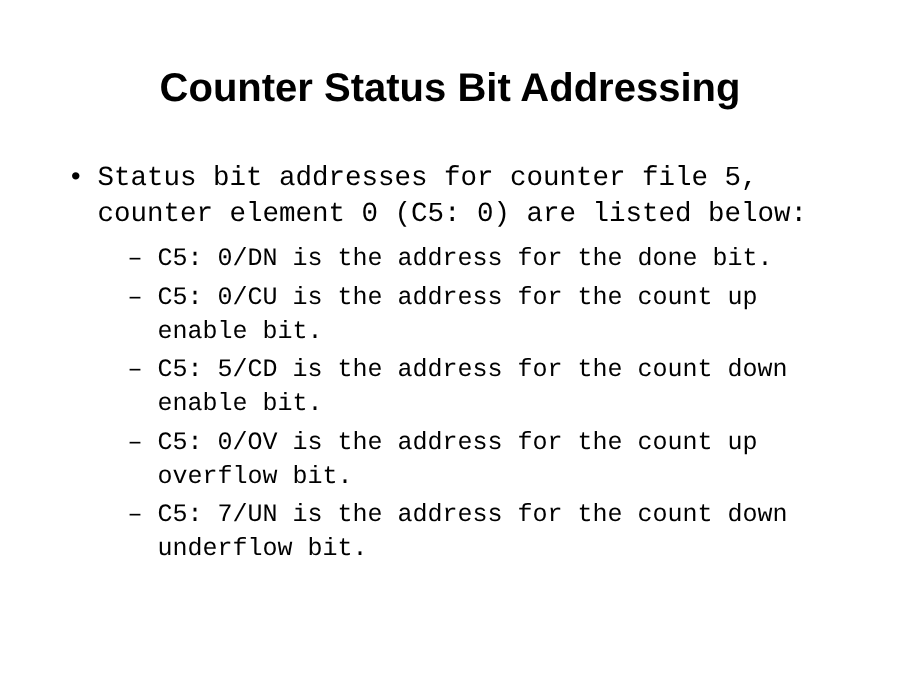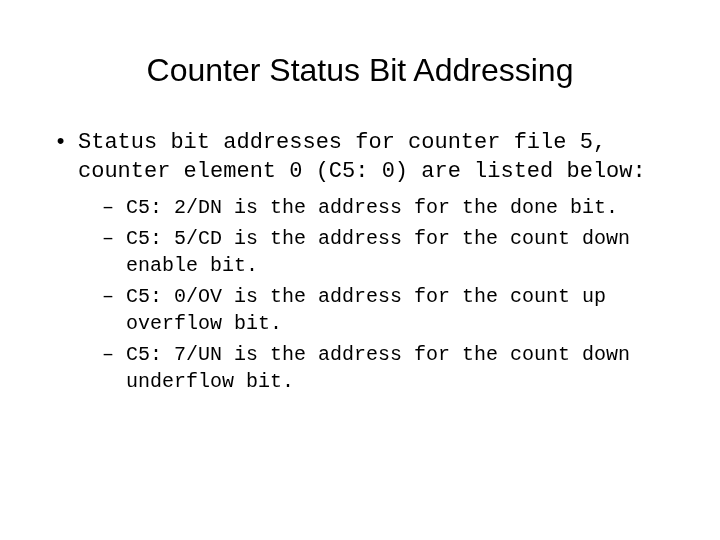--- a/index.html
+++ b/index.html
@@ -14,21 +14,21 @@
   .slide {
     box-sizing: border-box;
     width: 720px;
     height: 540px;
     padding: 40px 50px 30px 50px;
   }
   .title {
     font-size: 32px;
     text-align: center;
     margin: 12px 0 40px 0;
-    font-weight: 400;
+    font-weight: 700;
   }
   ul.bullets {
     list-style: none;
     padding: 0;
     margin: 0 0 0 0;
   }
   ul.bullets > li {
     position: relative;
     font-size: 22px;
     line-height: 1.3;
@@ -66,20 +66,21 @@
 </head>
 <body>
 
 <div class="slide">
   <h1 class="title">Counter Status Bit Addressing</h1>
 
   <ul class="bullets">
     <li>
       <span>Status bit addresses for counter file 5, counter element 0 (C5: 0) are listed below:</span>
       <ul class="sub">
-        <li>C5: 2/DN is the address for the done bit.</li>
+        <li>C5: 0/DN is the address for the done bit.</li>
+        <li>C5: 0/CU is the address for the count up enable bit.</li>
         <li>C5: 5/CD is the address for the count down enable bit.</li>
         <li>C5: 0/OV is the address for the count up overflow bit.</li>
         <li>C5: 7/UN is the address for the count down underflow bit.</li>
       </ul>
     </li>
   </ul>
 </div>
 
 </body></html>

